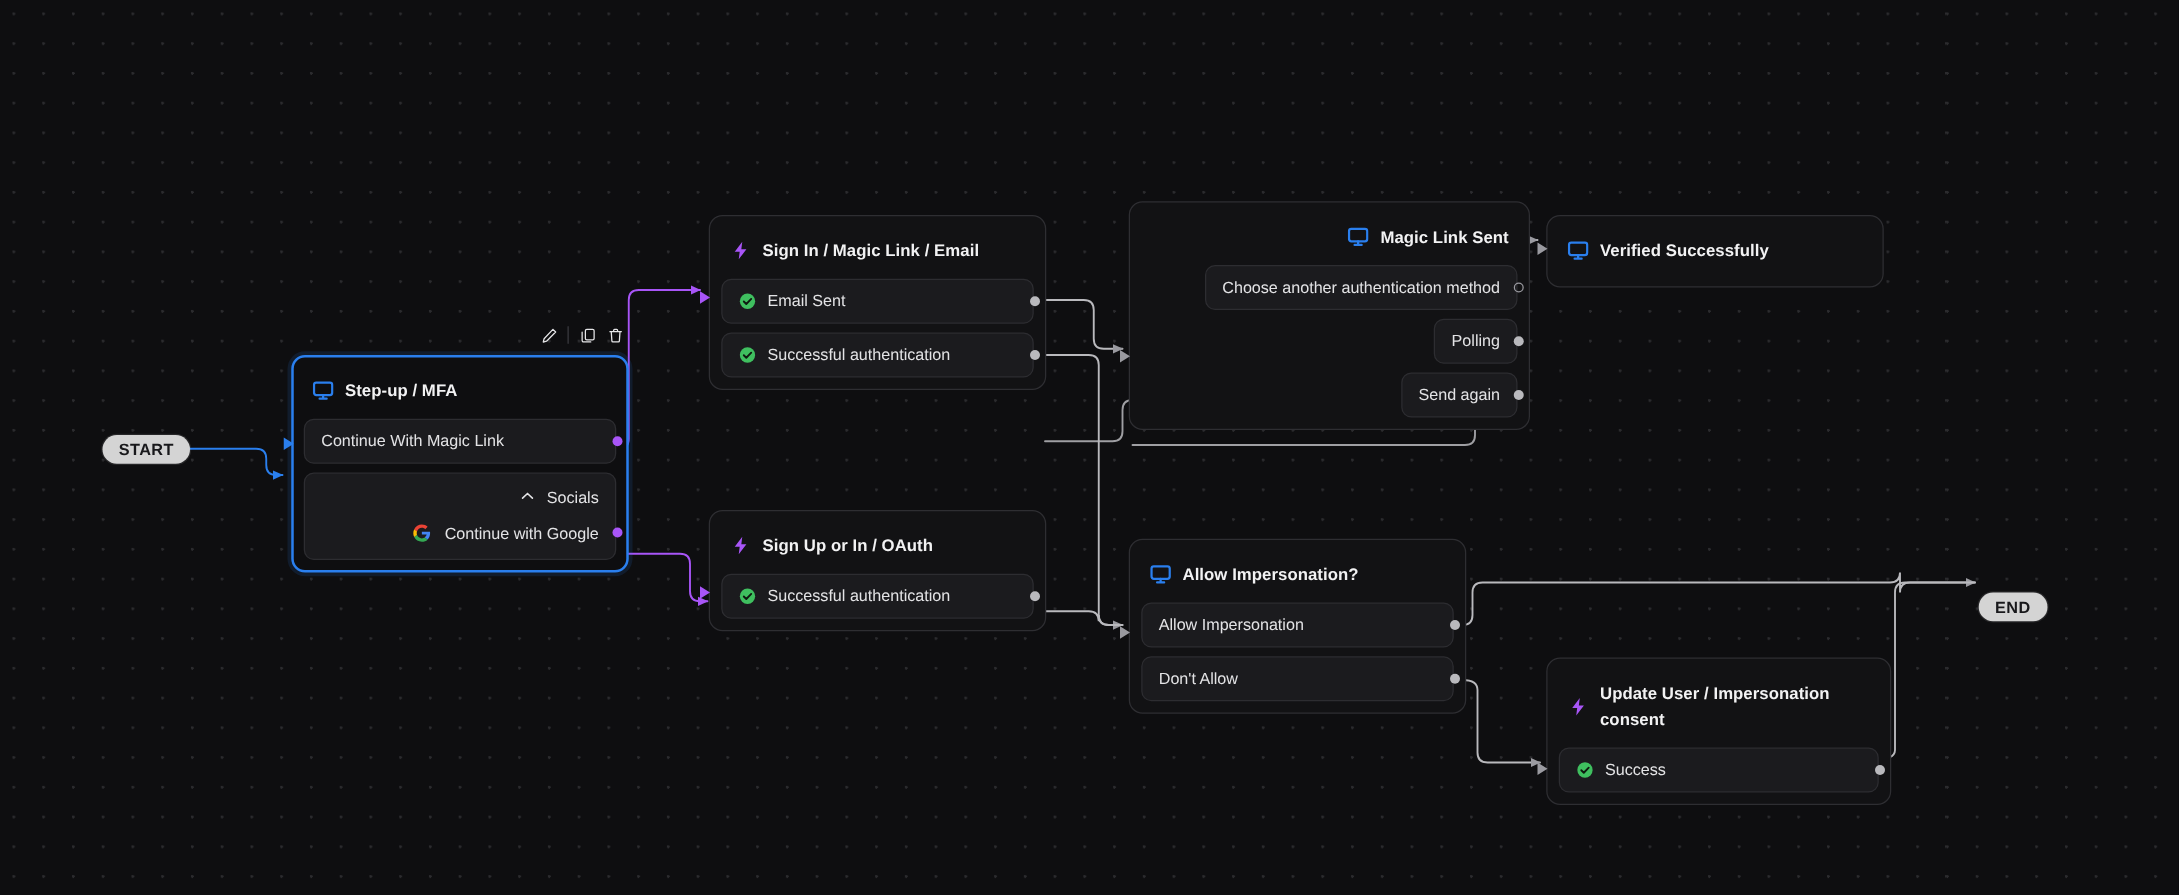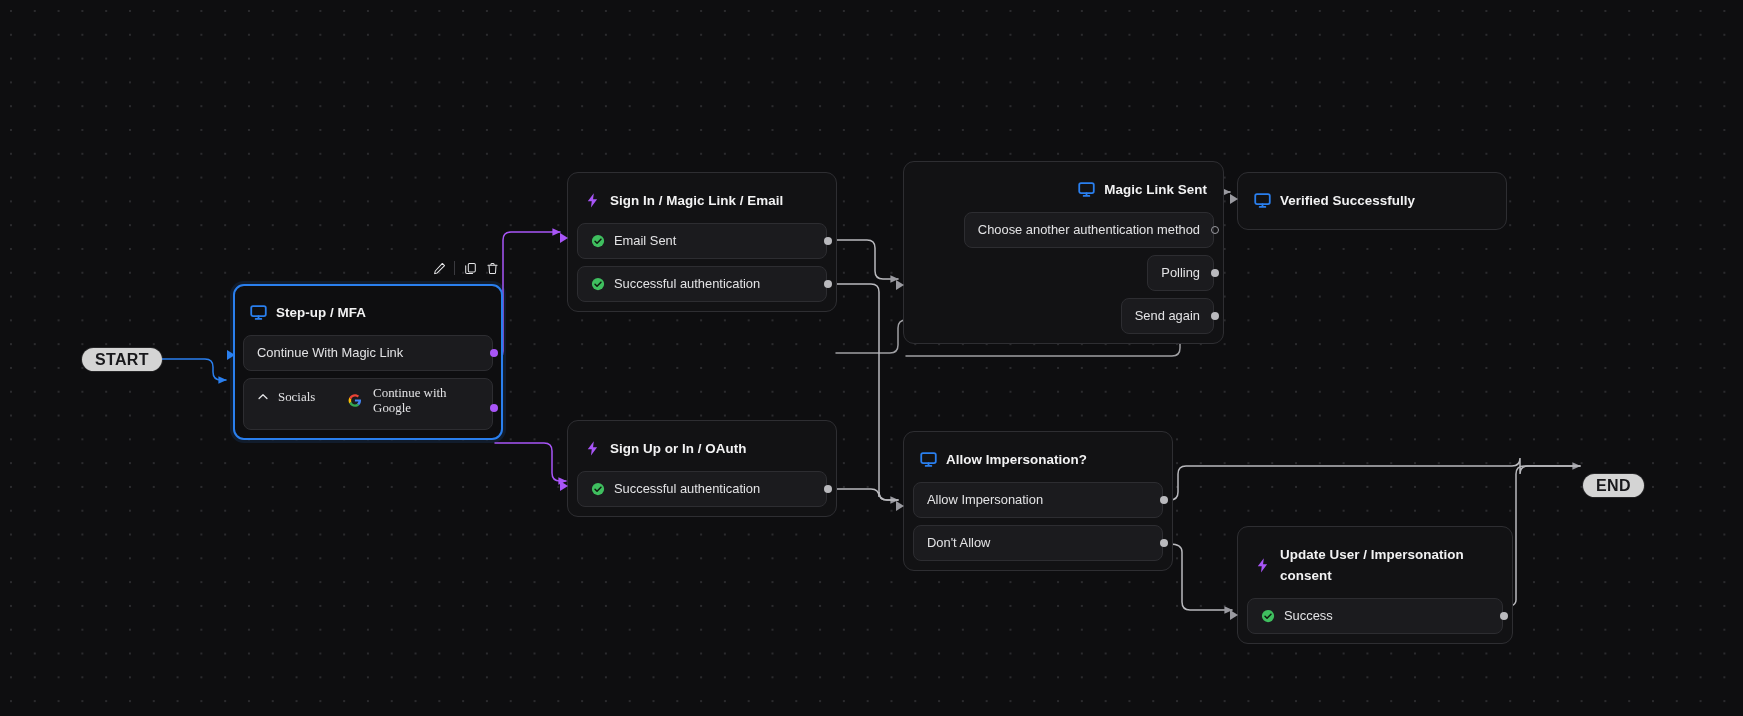--- a/index.html
+++ b/index.html
@@ -37,21 +37,21 @@
 
   
   .pill {
     position: absolute;
     z-index: 3;
     height: 23px;
     padding: 0 13px;
     border-radius: 12px;
     background: #d4d4d4;
     color: #18181b;
-    font-size: 16px;
+    font-size: 13px;
     font-weight: 700;
     letter-spacing: .35px;
     display: flex;
     align-items: center;
     justify-content: center;
     box-shadow: 0 0 0 1px rgba(255,255,255,.10);
   }
 
   
   .node {
@@ -96,26 +96,25 @@
     border-radius: 8px;
     min-height: 36px;
     display: flex;
     align-items: center;
     gap: 9px;
     padding: 0 13px;
     font-size: 12.9px;
     color: #e3e3e5;
   }
   .row.group {
-    flex-direction: row;
-    align-items: flex-start;
+    flex-direction: column;
+    align-items: flex-end;
     gap: 0;
     padding: 0;
     min-height: 0;
-    font-family: Liberation Serif, serif;
   }
   .group-head {
     display: flex;
     align-items: center;
     gap: 9px;
     padding: 11px 13px 7px 13px;
     font-size: 12.9px;
     color: #e3e3e5;
   }
   .group-item {
@@ -349,21 +348,21 @@
 
     <div class="node-head" style="padding:0 7px;">
       <svg class="icon" width="17" height="17" viewBox="0 0 18 18" fill="none">
         <rect x="1.3" y="2.2" width="15.4" height="10.6" rx="1.9" stroke="#2a7fee" stroke-width="1.9"></rect>
         <path d="M9 12.8 V15.6 M6 15.8 H12" stroke="#2a7fee" stroke-width="1.9" stroke-linecap="round"></path>
       </svg>
       <span class="node-title">Verified Successfully</span>
     </div>
   </div>
 
-  <div class="node" style="left:567px; top:420px; width:270px;">
+  <div class="node" style="left:567px; top:408px; width:270px;">
     <div class="target-arrow purple" style="top:60px;"></div>
 
     <div class="node-head">
       <svg class="icon" width="17" height="17" viewBox="0 0 18 18" fill="none">
         <path d="M10.4 1.4 L4.0 9.9 H8.2 L7.4 16.4 L13.9 7.8 H9.6 Z" fill="#a855f7"></path>
       </svg>
       <span class="node-title">Sign Up or In / OAuth</span>
     </div>
 
     <div class="row">

